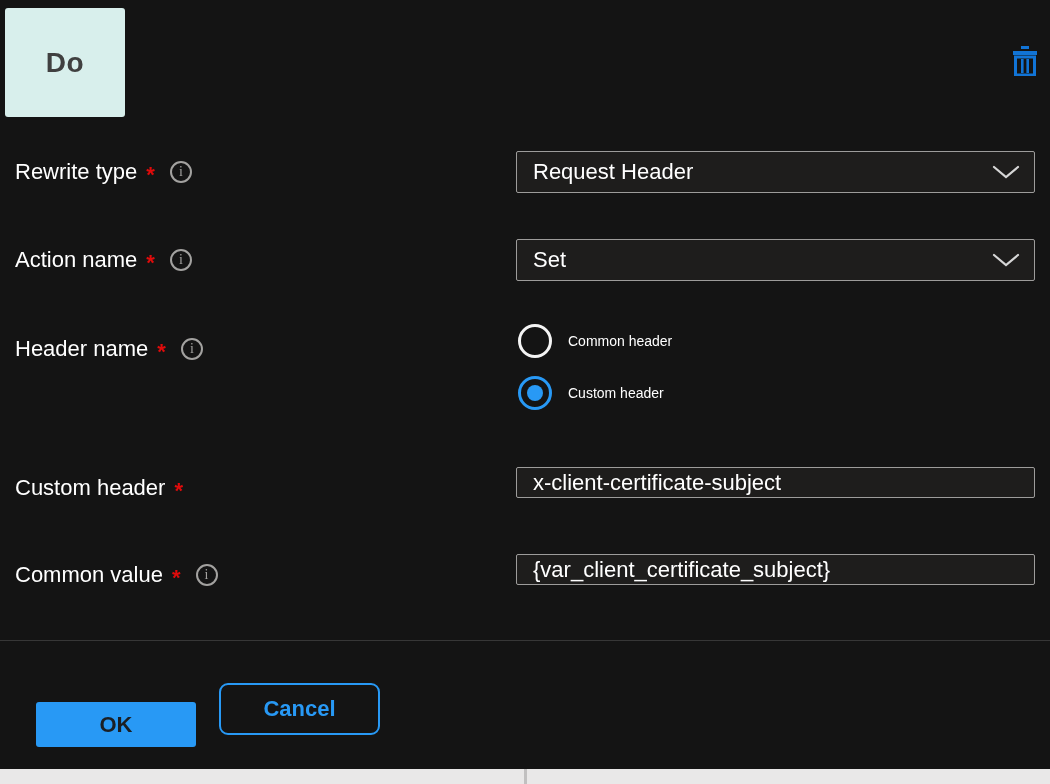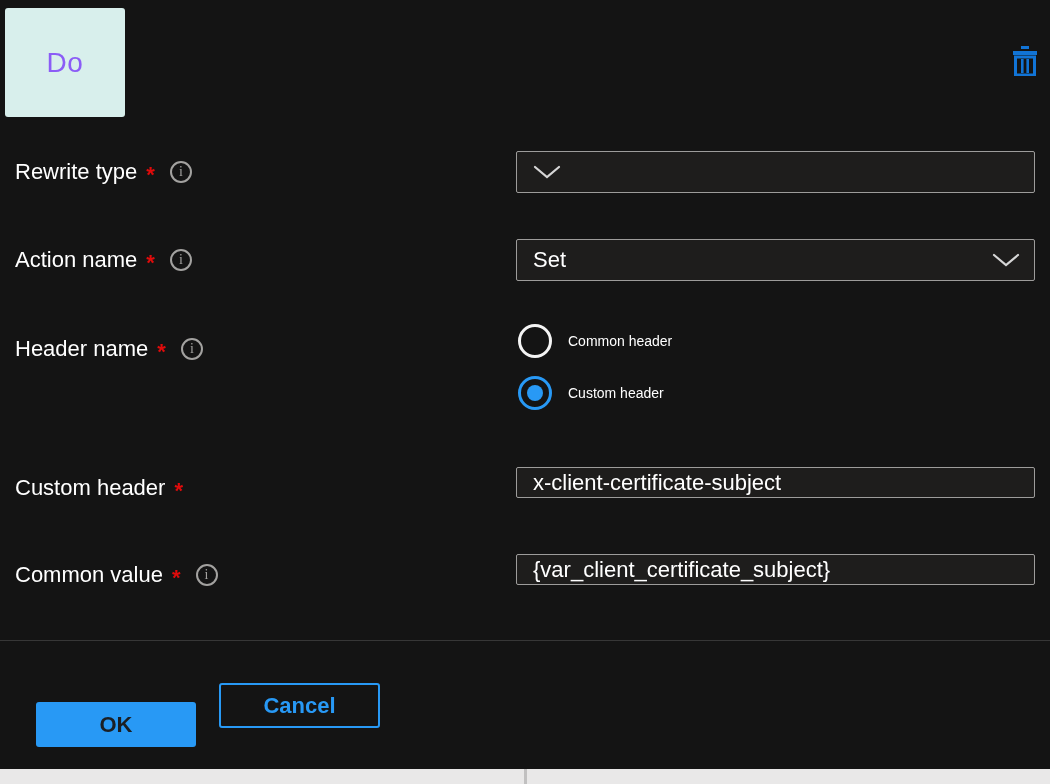--- a/index.html
+++ b/index.html
@@ -12,21 +12,21 @@
   }
   .panel { position: relative; width: 1050px; height: 784px; background: #141414; }
 
   
   .tile {
     position: absolute; left: 5px; top: 8px; width: 120px; height: 109px;
     background: #d8efec; border-radius: 3px;
     display: flex; align-items: center; justify-content: center;
     cursor: pointer;
   }
-  .tile span { color: #8b5cf6; font-size: 28px; font-weight: 400; letter-spacing: 0.5px; }
+  .tile span { color: #404040; font-size: 28px; font-weight: 700; letter-spacing: 0.5px; }
 
   
   .trash-btn {
     position: absolute; left: 1008px; top: 44px; width: 34px; height: 34px;
     background: transparent; border: none; cursor: pointer;
     display: flex; align-items: center; justify-content: center;
   }
 
   
   .row { position: absolute; left: 0; width: 1050px; }
@@ -75,22 +75,22 @@
   
   .divider { position: absolute; left: 0; top: 640px; width: 1050px; height: 1px; background: #373737; }
   .btn-ok {
     position: absolute; left: 36px; top: 683px; width: 160px; height: 45px;
     background: #2899f5; color: #1b1f24; border: none; border-radius: 3px;
     font-size: 22px; font-weight: 700; cursor: pointer;
     font-family: "Liberation Sans", sans-serif;
     margin-top: 19px;
   }
   .btn-cancel {
-    position: absolute; left: 219px; top: 683px; width: 161px; height: 45px;
-    background: transparent; color: #2899f5; border: 2px solid #2899f5; border-radius: 3px;
+    position: absolute; left: 219px; top: 683px; width: 161px; height: 52px;
+    background: transparent; color: #2899f5; border: 2px solid #2899f5; border-radius: 9px;
     font-size: 22px; font-weight: 700; cursor: pointer;
     font-family: "Liberation Sans", sans-serif;
   }
 
   
   .bottom-strip { position: absolute; left: 0; top: 769px; width: 1050px; height: 15px; background: #e9e8e8; }
   .bottom-strip .vline { position: absolute; left: 524px; top: 0; width: 3px; height: 15px; background: #c1c0c0; }
 </style>
 </head>
 <body>
@@ -112,20 +112,21 @@
   </button>
 
   <div class="row" style="top:151px;">
     <div class="label-group">
       <span class="lbl">Rewrite type</span>
       <span class="req">*</span>
       <span class="info"></span>
     </div>
     <div class="control-col">
       <div class="dropdown">
+        <span class="val">Request Header</span>
         <svg width="28" height="15" viewBox="0 0 28 15">
           <path d="M2 2 L14 12 L26 2" stroke="#d6d6d6" stroke-width="2.2" fill="none" stroke-linecap="round"></path>
         </svg>
       </div>
     </div>
   </div>
 
   <div class="row" style="top:239px;">
     <div class="label-group">
       <span class="lbl">Action name</span>

